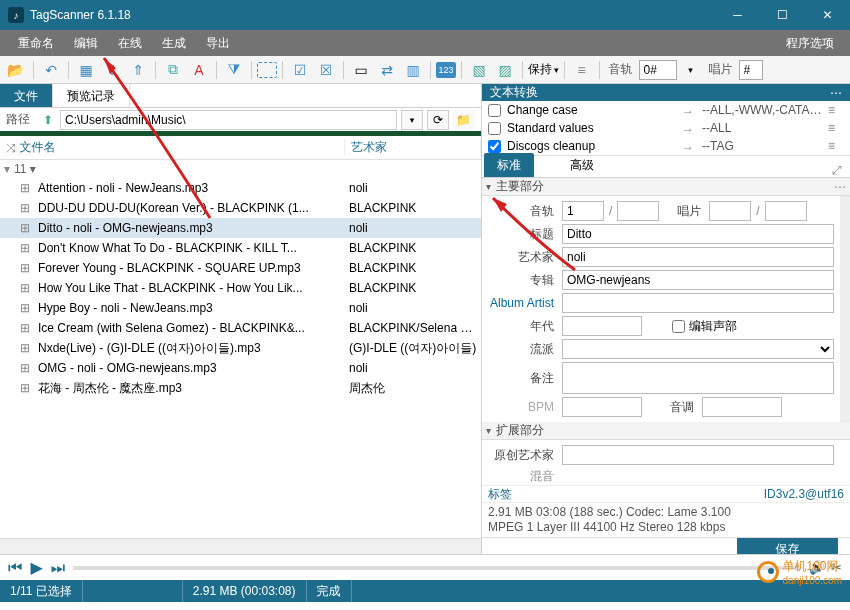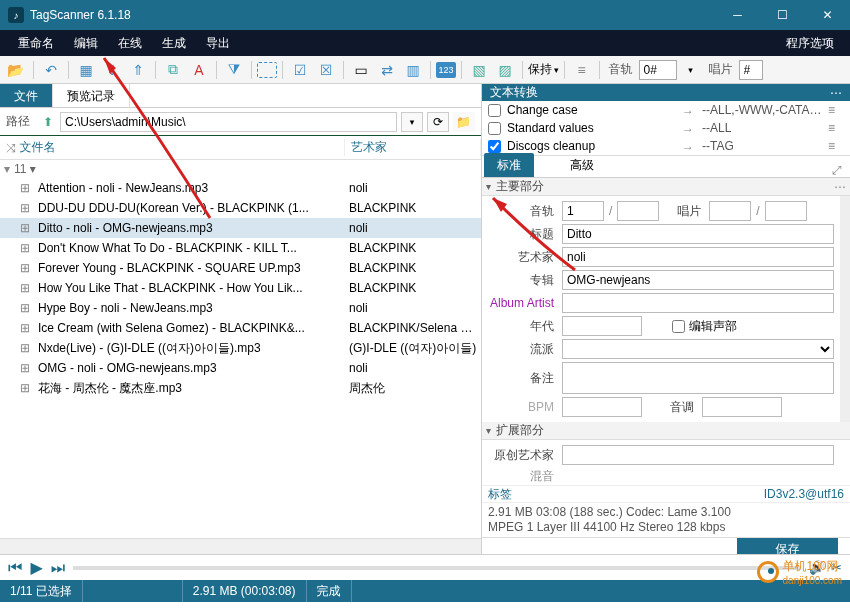--- a/index.html
+++ b/index.html
@@ -5,21 +5,21 @@
 * { margin: 0; padding: 0; box-sizing: border-box; font-family: "Microsoft YaHei", Arial, sans-serif; font-size: 12px; }
 body { width: 850px; height: 610px; overflow: hidden; background: #fff; position: relative; }
 
 
 .titlebar { height: 30px; background: #1d6c8b; color: #fff; display: flex; align-items: center; padding-left: 8px; }
 .titlebar .app-icon { width: 16px; height: 16px; background: #0a3d52; border-radius: 3px; margin-right: 6px; display: flex; align-items: center; justify-content: center; font-size: 10px; }
 .titlebar .title { flex: 1; font-size: 12px; }
 .titlebar .win-btn { width: 45px; height: 30px; display: flex; align-items: center; justify-content: center; cursor: pointer; }
 
 
-.menubar { height: 26px; background: #0f172a; color: #fff; display: flex; align-items: center; padding: 0 8px; }
+.menubar { height: 26px; background: #737373; color: #fff; display: flex; align-items: center; padding: 0 8px; }
 .menubar .menu-item { padding: 4px 10px; cursor: pointer; }
 .menubar .spacer { flex: 1; }
 .menubar .right-item { padding: 4px 8px; cursor: pointer; }
 
 
 .toolbar { height: 28px; background: #f5f5f5; border-bottom: 1px solid #d0d0d0; display: flex; align-items: center; padding: 0 4px; gap: 2px; }
 .tb-btn { width: 24px; height: 24px; display: flex; align-items: center; justify-content: center; cursor: pointer; border-radius: 2px; font-size: 14px; }
 .tb-sep { width: 1px; height: 18px; background: #ccc; margin: 0 3px; }
 .tb-field { height: 20px; border: 1px solid #aaa; padding: 0 4px; width: 38px; }
 .tb-label { padding: 0 4px; color: #555; }
@@ -29,21 +29,21 @@
 .main { display: flex; height: 470px; }
 .left-pane { width: 482px; border-right: 1px solid #d0d0d0; display: flex; flex-direction: column; overflow: hidden; }
 .right-pane { flex: 1; display: flex; flex-direction: column; overflow: hidden; }
 
 
 .tabs { height: 24px; background: #fff; display: flex; border-bottom: 1px solid #d0d0d0; }
 .tab { padding: 4px 14px; cursor: pointer; background: #fff; border-right: 1px solid #ddd; }
 .tab.active { background: #1d6c8b; color: #fff; }
 
 
-.pathbar { height: 28px; display: flex; align-items: center; padding: 4px 6px; gap: 4px; border-bottom: 1px solid #14532d; }
+.pathbar { height: 28px; display: flex; align-items: center; padding: 4px 6px; gap: 4px; border-bottom: 5px solid #14532d; }
 .pathbar .lbl { color: #555; width: 30px; }
 .pathbar .up { width: 16px; height: 16px; cursor: pointer; display: flex; align-items: center; justify-content: center; color: #4a8; }
 .pathbar input { flex: 1; height: 20px; border: 1px solid #ccc; padding: 0 4px; }
 .pathbar .btn { width: 22px; height: 20px; border: 1px solid #ccc; display: flex; align-items: center; justify-content: center; cursor: pointer; background: #f9f9f9; }
 
 
 .list-header { height: 24px; border-bottom: 1px solid #e0e0e0; display: flex; align-items: center; background: #fff; }
 .list-header .col { padding: 0 6px; color: #1d6c8b; border-right: 1px solid #eee; display: flex; align-items: center; gap: 4px; }
 .list-header .col1 { width: 345px; }
 .list-header .col2 { flex: 1; }
@@ -357,21 +357,21 @@
       </div>
       <div class="form-row">
         <span class="lbl">艺术家</span>
         <input type="text" class="wide" value="noli" style="">
       </div>
       <div class="form-row">
         <span class="lbl">专辑</span>
         <input type="text" class="wide" value="OMG-newjeans" style="">
       </div>
       <div class="form-row">
-        <span class="lbl" style="color:#a21caf">Album Artist</span>
+        <span class="lbl" style="color:#0369a1">Album Artist</span>
         <input type="text" class="wide" style="">
       </div>
       <div class="form-row">
         <span class="lbl">年代</span>
         <input type="text" style="width: 80px;">
         <div class="cb-wrap" style="margin-left:30px">
           <input type="checkbox" style="">
           <span>编辑声部</span>
         </div>
       </div>

